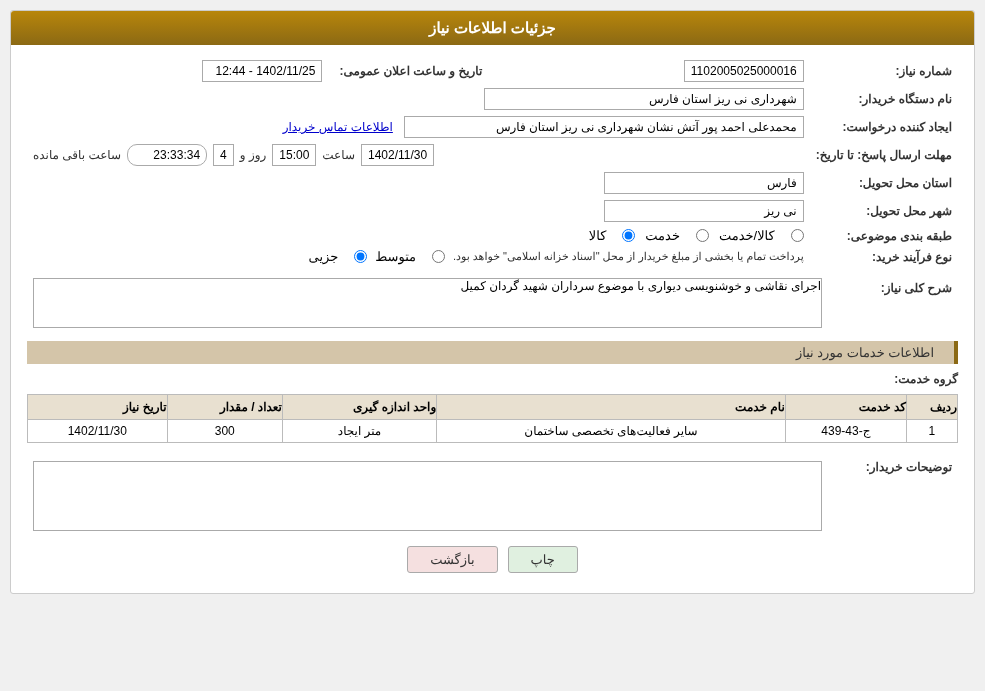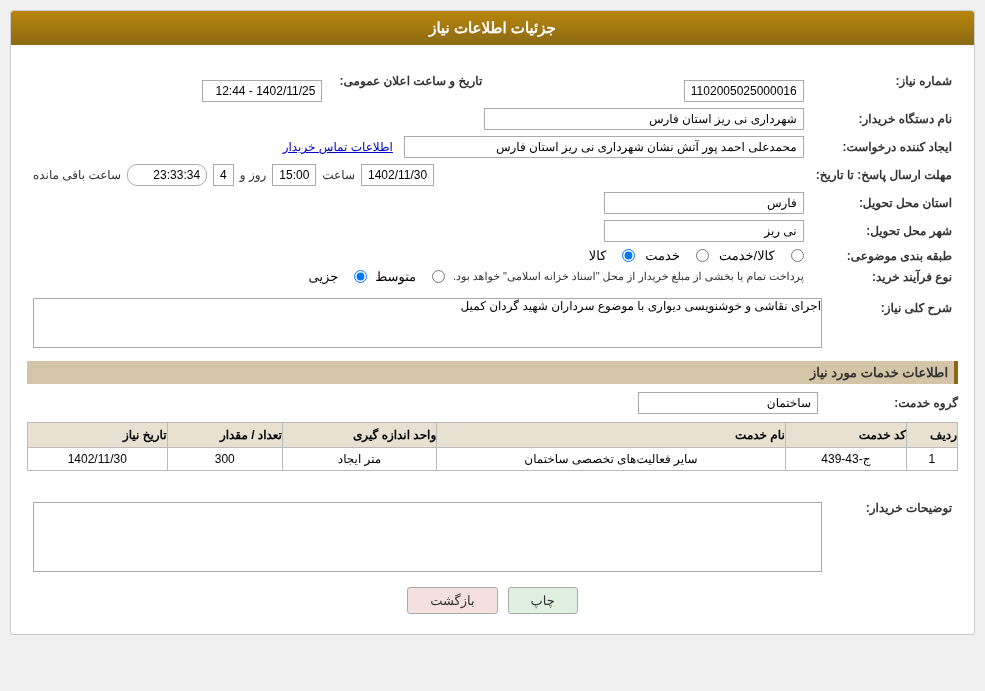--- a/index.html
+++ b/index.html
@@ -28,22 +28,22 @@
       font-size: 15px;
       font-weight: bold;
       border-radius: 3px 3px 0 0;
     }
     .card-body {
       padding: 12px 16px;
     }
     .section-title {
       background: #d4c5a9;
       color: #333;
-      font-weight: bold;
-      padding: 4px 6px;
+      font-weight: normal;
+      padding: 4px 20px;
       margin: 10px 0 8px 0;
       font-size: 13px;
       border-right: 4px solid #8b6914;
     }
     .info-table {
       width: 100%;
       border-collapse: collapse;
     }
     .info-table td {
       padding: 3px 6px;
@@ -64,21 +64,20 @@
       min-height: 22px;
       display: inline-block;
       min-width: 200px;
       font-size: 12px;
     }
     .value-box-wide {
       min-width: 320px;
     }
     .value-box-narrow {
       min-width: 120px;
-      margin-top: 20px;
     }
     .date-row {
       display: flex;
       align-items: center;
       gap: 6px;
       flex-wrap: wrap;
       justify-content: flex-end;
     }
     .date-box {
       border: 1px solid #aaa;
@@ -298,21 +297,20 @@
             <div class="description-box">اجرای نقاشی و خوشنویسی دیواری با موضوع سرداران شهید گردان کمیل</div>
           </td>
         </tr>
       </tbody>
         </table>
 
       <div class="section-title">اطلاعات خدمات مورد نیاز</div>
 
       <div class="service-group-row">
         <span class="label-cell">گروه خدمت:</span>
-        <span class="value-box" style="min-width:180px;">ساختمان</span>
       </div>
 
       <table class="data-table">
         <thead>
           <tr>
             <th>ردیف</th>
             <th>کد خدمت</th>
             <th>نام خدمت</th>
             <th>واحد اندازه گیری</th>
             <th>تعداد / مقدار</th>
@@ -324,21 +322,21 @@
               <td>1</td>
               <td>ج-43-439</td>
               <td>سایر فعالیت‌های تخصصی ساختمان</td>
               <td>متر ایجاد</td>
               <td>300</td>
               <td>1402/11/30</td>
             </tr>
           </tbody>
       </table>
 
-      <table class="info-table" style="margin-top:24px;">
+      <table class="info-table" style="margin-top:11px;">
         <tbody>
             <tr>
           <td class="label-cell" style="vertical-align:top; padding-top:6px;">توضیحات خریدار:</td>
           <td>
             <div class="buyer-desc-box"></div>
           </td>
         </tr>
       </tbody>
         </table>
 

